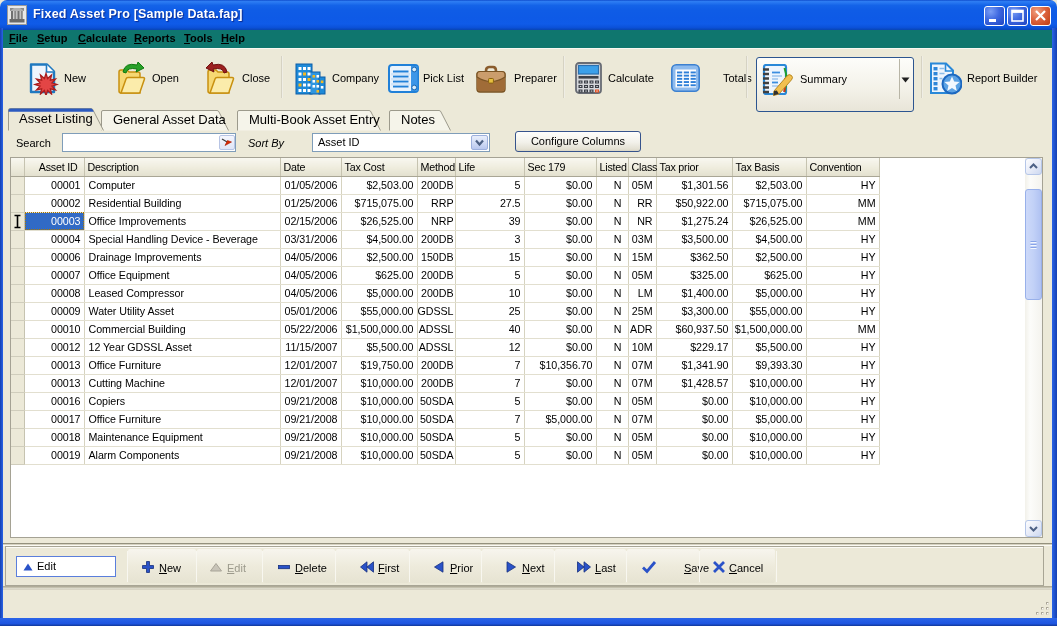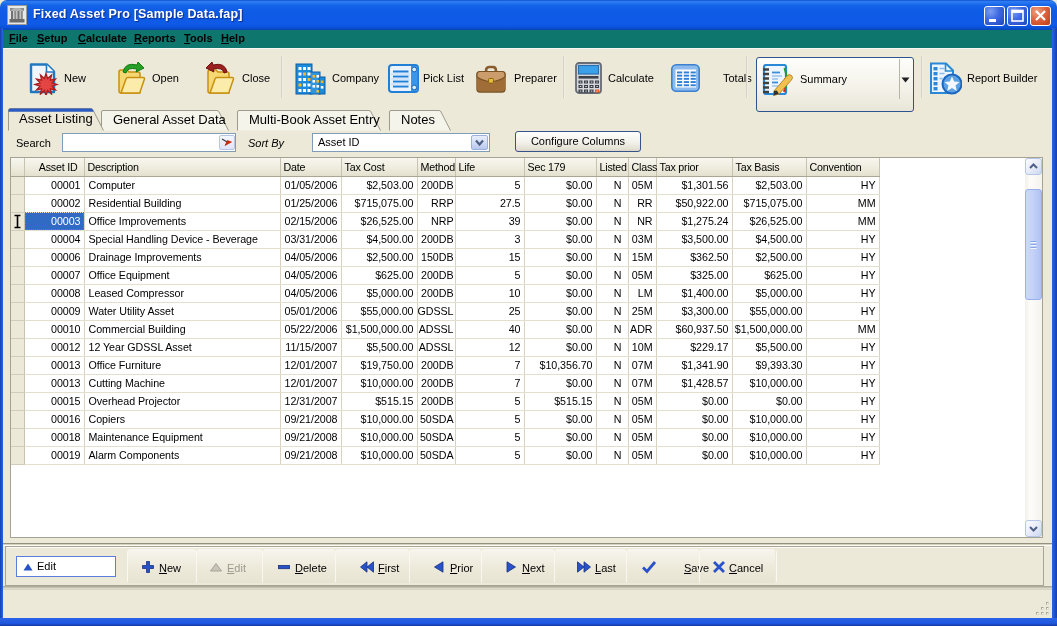--- a/index.html
+++ b/index.html
@@ -528,46 +528,46 @@
           <td class="r">7</td>
           <td class="r">$0.00</td>
           <td class="rn">N</td>
           <td class="r">07M</td>
           <td class="r">$1,428.57</td>
           <td class="r">$10,000.00</td>
           <td class="r">HY</td>
         </tr>
 <tr>
           <td class="gut"></td>
-          <td class="r">00015</td>
-          <td class="l">Overhead Projector</td>
-          <td class="r">12/31/2007</td>
-          <td class="r">$515.15</td>
-          <td class="m">200DB</td>
-          <td class="r">5</td>
-          <td class="r">$515.15</td>
-          <td class="rn">N</td>
-          <td class="r">05M</td>
-          <td class="r">$0.00</td>
-          <td class="r">$0.00</td>
-          <td class="r">HY</td>
-        </tr>
-<tr>
-          <td class="gut"></td>
           <td class="r">00016</td>
           <td class="l">Copiers</td>
           <td class="r">09/21/2008</td>
           <td class="r">$10,000.00</td>
           <td class="m">50SDA</td>
           <td class="r">5</td>
           <td class="r">$0.00</td>
           <td class="rn">N</td>
           <td class="r">05M</td>
           <td class="r">$0.00</td>
           <td class="r">$10,000.00</td>
+          <td class="r">HY</td>
+        </tr>
+<tr>
+          <td class="gut"></td>
+          <td class="r">00017</td>
+          <td class="l">Office Furniture</td>
+          <td class="r">09/21/2008</td>
+          <td class="r">$10,000.00</td>
+          <td class="m">50SDA</td>
+          <td class="r">7</td>
+          <td class="r">$5,000.00</td>
+          <td class="rn">N</td>
+          <td class="r">07M</td>
+          <td class="r">$0.00</td>
+          <td class="r">$5,000.00</td>
           <td class="r">HY</td>
         </tr>
 <tr>
           <td class="gut"></td>
           <td class="r">00018</td>
           <td class="l">Maintenance Equipment</td>
           <td class="r">09/21/2008</td>
           <td class="r">$10,000.00</td>
           <td class="m">50SDA</td>
           <td class="r">5</td>

